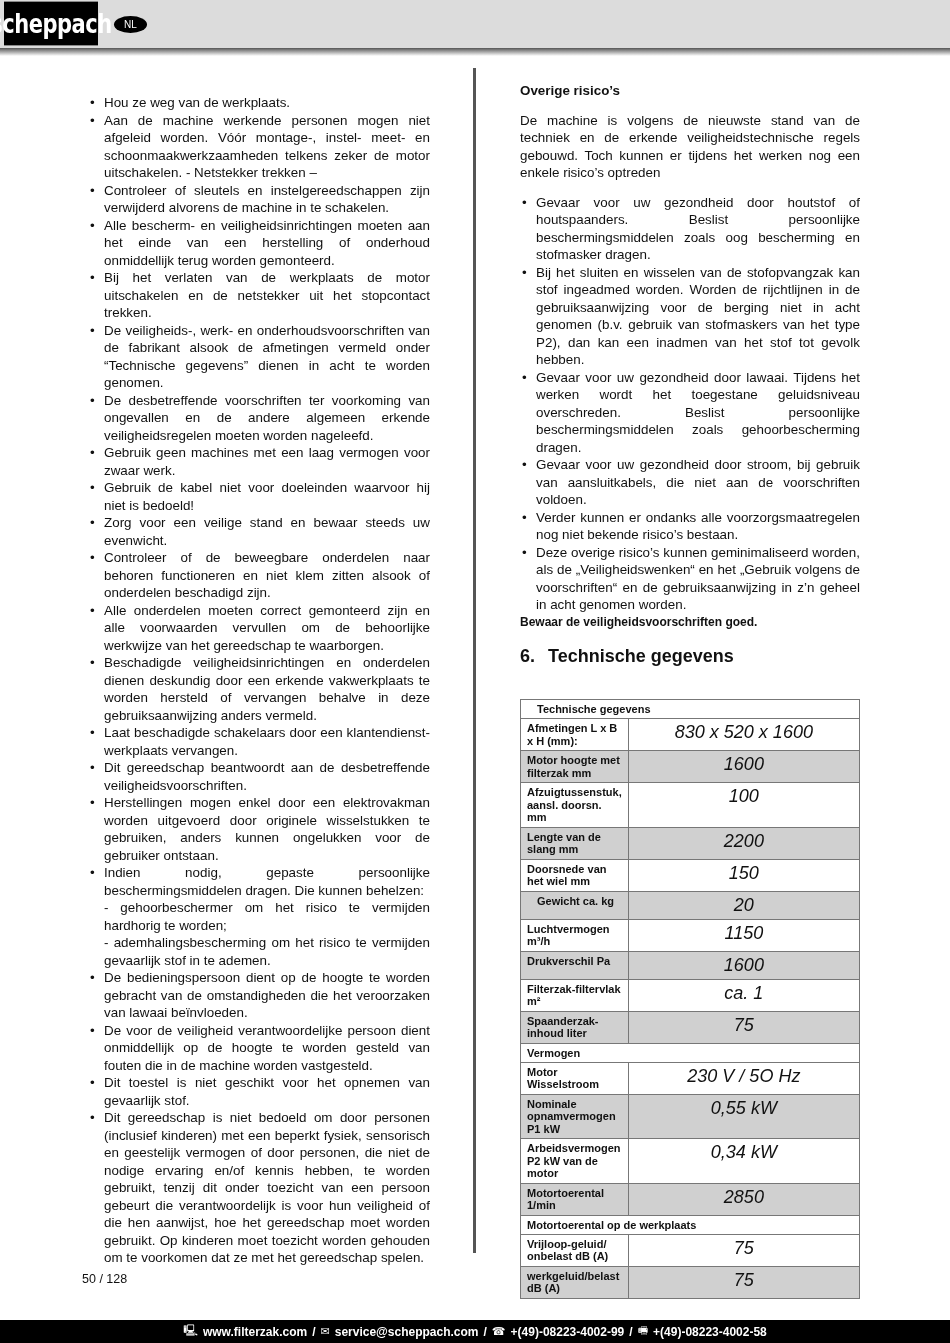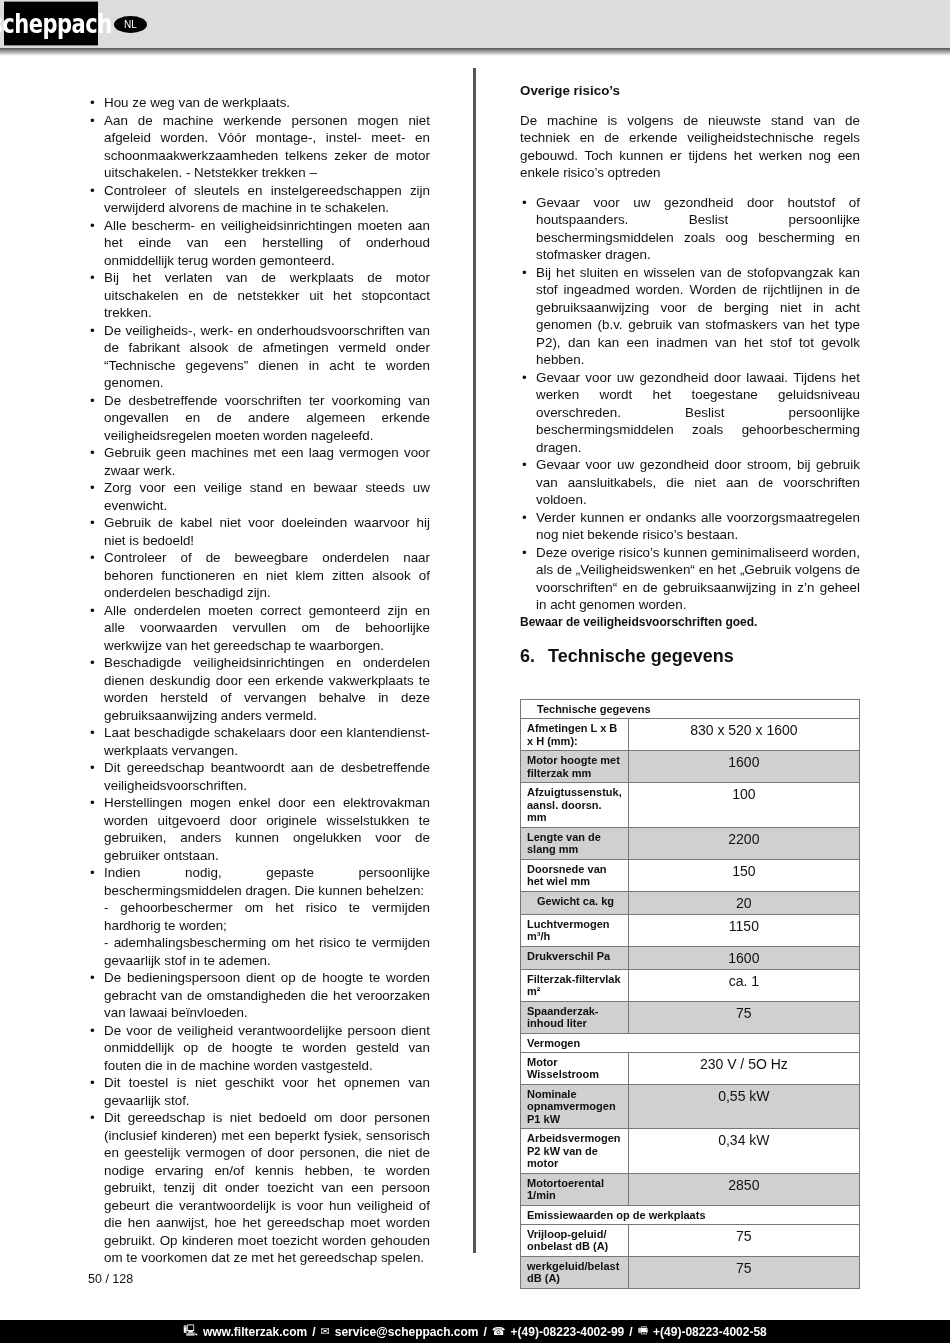--- a/index.html
+++ b/index.html
@@ -31,27 +31,27 @@
   .right-intro { font-size: 13.4px; font-weight: normal; line-height: 17.5px; text-align: justify; margin-bottom: 8px; }
   .save-note { font-size: 12px; font-weight: bold; line-height: 17.5px; }
 
   .section-title { position: absolute; left: 520px; top: 646px; font-size: 18px; font-weight: bold; }
   .section-title .num { display: inline-block; width: 28px; }
 
   table.spec { position: absolute; left: 520px; top: 699px; width: 340px; border-collapse: collapse;
     border: 1px solid #777; }
   table.spec td { border: 1px solid #777; font-size: 11px; vertical-align: top; }
   table.spec td.k { width: 105px; font-weight: bold; padding: 3px 6px; line-height: 12.5px; }
-  table.spec td.v { text-align: center; font-size: 14px; padding: 3px 4px; }
+  table.spec td.v { text-align: center; font-size: 18px; padding: 3px 4px; font-style: italic; }
   table.spec tr.shade td { background: #d0d0d0; }
   table.spec tr.group td { font-weight: bold; padding: 3px 6px; }
   table.spec tr.group.head td { padding-left: 16px; }
   table.spec td.k.indent { padding-left: 16px; }
 
-  .page-num { position: absolute; left: 88px; top: 1272px; font-size: 12.5px; }
+  .page-num { position: absolute; left: 82px; top: 1272px; font-size: 12.5px; }
 
   .footer { position: absolute; left: 0; top: 1320px; width: 950px; height: 23px; background: #000; color: #fff;
     font-size: 12px; font-weight: bold; display: flex; align-items: center; justify-content: center; gap: 5px; }
   .footer .ico { font-weight: normal; font-size: 11px; }
 </style>
 </head>
 <body>
 
 <div class="header">
   <div class="logo">scheppach</div>
@@ -62,22 +62,22 @@
 <div class="col-left">
   <ul class="bullets">
     <li>Hou ze weg van de werkplaats.</li>
     <li>Aan de machine werkende personen mogen niet afgeleid worden. Vóór montage-, instel- meet- en schoonmaakwerkzaamheden telkens zeker de motor uitschakelen. - Netstekker trekken –</li>
     <li>Controleer of sleutels en instelgereedschappen zijn verwijderd alvorens de machine in te schakelen.</li>
     <li>Alle bescherm- en veiligheidsinrichtingen moeten aan het einde van een herstelling of onderhoud onmiddellijk terug worden gemonteerd.</li>
     <li>Bij het verlaten van de werkplaats de motor uitschakelen en de netstekker uit het stopcontact trekken.</li>
     <li>De veiligheids-, werk- en onderhoudsvoorschriften van de fabrikant alsook de afmetingen vermeld onder “Technische gegevens” dienen in acht te worden genomen.</li>
     <li>De desbetreffende voorschriften ter voorkoming van ongevallen en de andere algemeen erkende veiligheidsregelen moeten worden nageleefd.</li>
     <li>Gebruik geen machines met een laag vermogen voor zwaar werk.</li>
+    <li>Gebruik de kabel niet voor doeleinden waarvoor hij niet is bedoeld!</li>
     <li>Zorg voor een veilige stand en bewaar steeds uw evenwicht.</li>
-    <li>Gebruik de kabel niet voor doeleinden waarvoor hij niet is bedoeld!</li>
     <li>Controleer of de beweegbare onderdelen naar behoren functioneren en niet klem zitten alsook of onderdelen beschadigd zijn.</li>
     <li>Alle onderdelen moeten correct gemonteerd zijn en alle voorwaarden vervullen om de behoorlijke werkwijze van het gereedschap te waarborgen.</li>
     <li>Beschadigde veiligheidsinrichtingen en onderdelen dienen deskundig door een erkende vakwerkplaats te worden hersteld of vervangen behalve in deze gebruiksaanwijzing anders vermeld.</li>
     <li>Laat beschadigde schakelaars door een klantendienst-werkplaats vervangen.</li>
     <li>Dit gereedschap beantwoordt aan de desbetreffende veiligheidsvoorschriften.</li>
     <li>Herstellingen mogen enkel door een elektrovakman worden uitgevoerd door originele wisselstukken te gebruiken, anders kunnen ongelukken voor de gebruiker ontstaan.</li>
     <li>
       <span class="sub">Indien nodig, gepaste persoonlijke beschermingsmiddelen dragen. Die kunnen behelzen:</span>
       <span class="sub">- gehoorbeschermer om het risico te vermijden hardhorig te worden;</span>
       <span class="sub">- ademhalingsbescherming om het risico te vermijden gevaarlijk stof in te ademen.</span>
@@ -167,21 +167,21 @@
       </tr>
   <tr>
         <td class="k">Arbeidsvermogen P2 kW van de motor</td>
         <td class="v">0,34 kW</td>
       </tr>
   <tr class="shade">
         <td class="k">Motortoerental 1/min</td>
         <td class="v">2850</td>
       </tr>
   <tr class="group">
-        <td colspan="2">Emissiewaarden op de werkplaats</td>
+        <td colspan="2">Motortoerental op de werkplaats</td>
       </tr>
   <tr>
         <td class="k">Vrijloop-geluid/ onbelast dB (A)</td>
         <td class="v">75</td>
       </tr>
   <tr class="shade">
         <td class="k">werkgeluid/belast dB (A)</td>
         <td class="v">75</td>
       </tr>
 </tbody>

